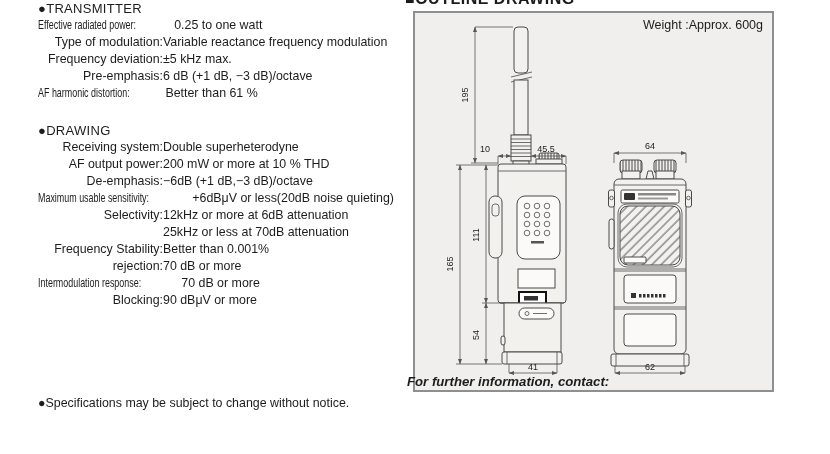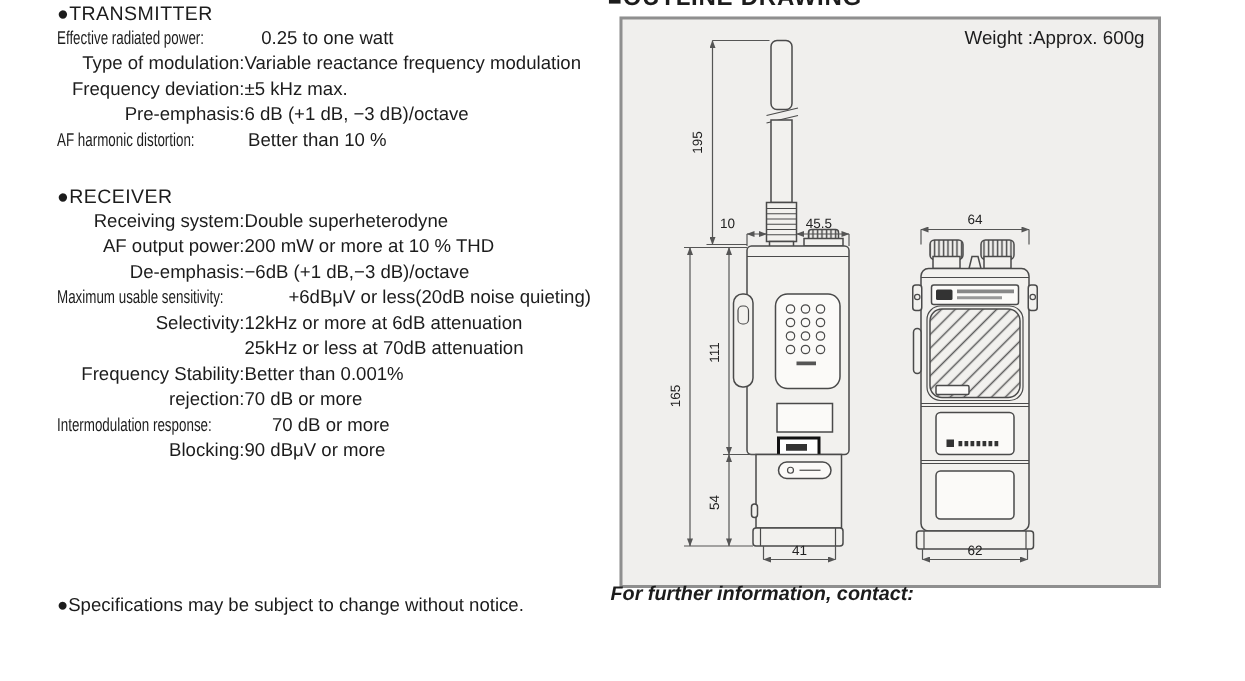--- a/index.html
+++ b/index.html
@@ -17,21 +17,21 @@
   .receiver-block { margin-top:21px; }
   .note-left { position:absolute; left:38px; top:396px; font-size:12.4px;text-align:right; }
   
   .title-clip { position:absolute; left:405px; top:0; width:330px; height:8px; overflow:hidden; }
   .title-text { font-size:16px; font-weight:bold; line-height:17px; margin-top:-10px; white-space:nowrap; letter-spacing:0.5px; }
   .drawing-box {
     position:absolute; left:413px; top:11px; width:361px; height:381px;
     background:#f0efed; border:2px solid #8f8f8f; box-sizing:border-box;
   }
   .weight { position:absolute; top:5px; right:9px; font-size:12.5px; }
-  .contact { position:absolute; left:407px; top:388px; font-size:13.2px; font-weight:bold; font-style:italic; }
+  .contact { position:absolute; left:407px; top:374px; font-size:13.2px; font-weight:bold; font-style:italic; }
   
   svg.drawing { position:absolute; left:0; top:0; }
   svg .part  { fill:#f2f1ee; stroke:#4a4a4a; stroke-width:1; }
   svg .part2 { fill:#fbfaf8; stroke:#4a4a4a; stroke-width:1; }
   svg .edge  { stroke:#4a4a4a; stroke-width:0.8; fill:none; }
   svg .dimln { stroke:#555555; stroke-width:0.8; fill:none; }
   svg text { font-family:"Liberation Sans", sans-serif; font-size:9px; fill:#222222; }
 </style>
 </head>
 <body>
@@ -57,27 +57,27 @@
           <span class="spec-value">±5 kHz max.</span>
         </div>
 
         <div class="spec-row">
           <span class="spec-label">Pre-emphasis:</span>
           <span class="spec-value">6 dB (+1 dB, −3 dB)/octave</span>
         </div>
 
         <div class="spec-row">
           <span class="spec-label condensed">AF harmonic distortion:</span>
-          <span class="spec-value">Better than 10 %</span>
+          <span class="spec-value">Better than 61 %</span>
         </div>
       </div>
   </div>
 
   <div class="receiver-block">
-    <div class="spec-heading">●RECEIVER</div>
+    <div class="spec-heading">●DRAWING</div>
     <div>
 
         <div class="spec-row">
           <span class="spec-label">Receiving system:</span>
           <span class="spec-value">Double superheterodyne</span>
         </div>
 
         <div class="spec-row">
           <span class="spec-label">AF output power:</span>
           <span class="spec-value">200 mW or more at 10 % THD</span>

